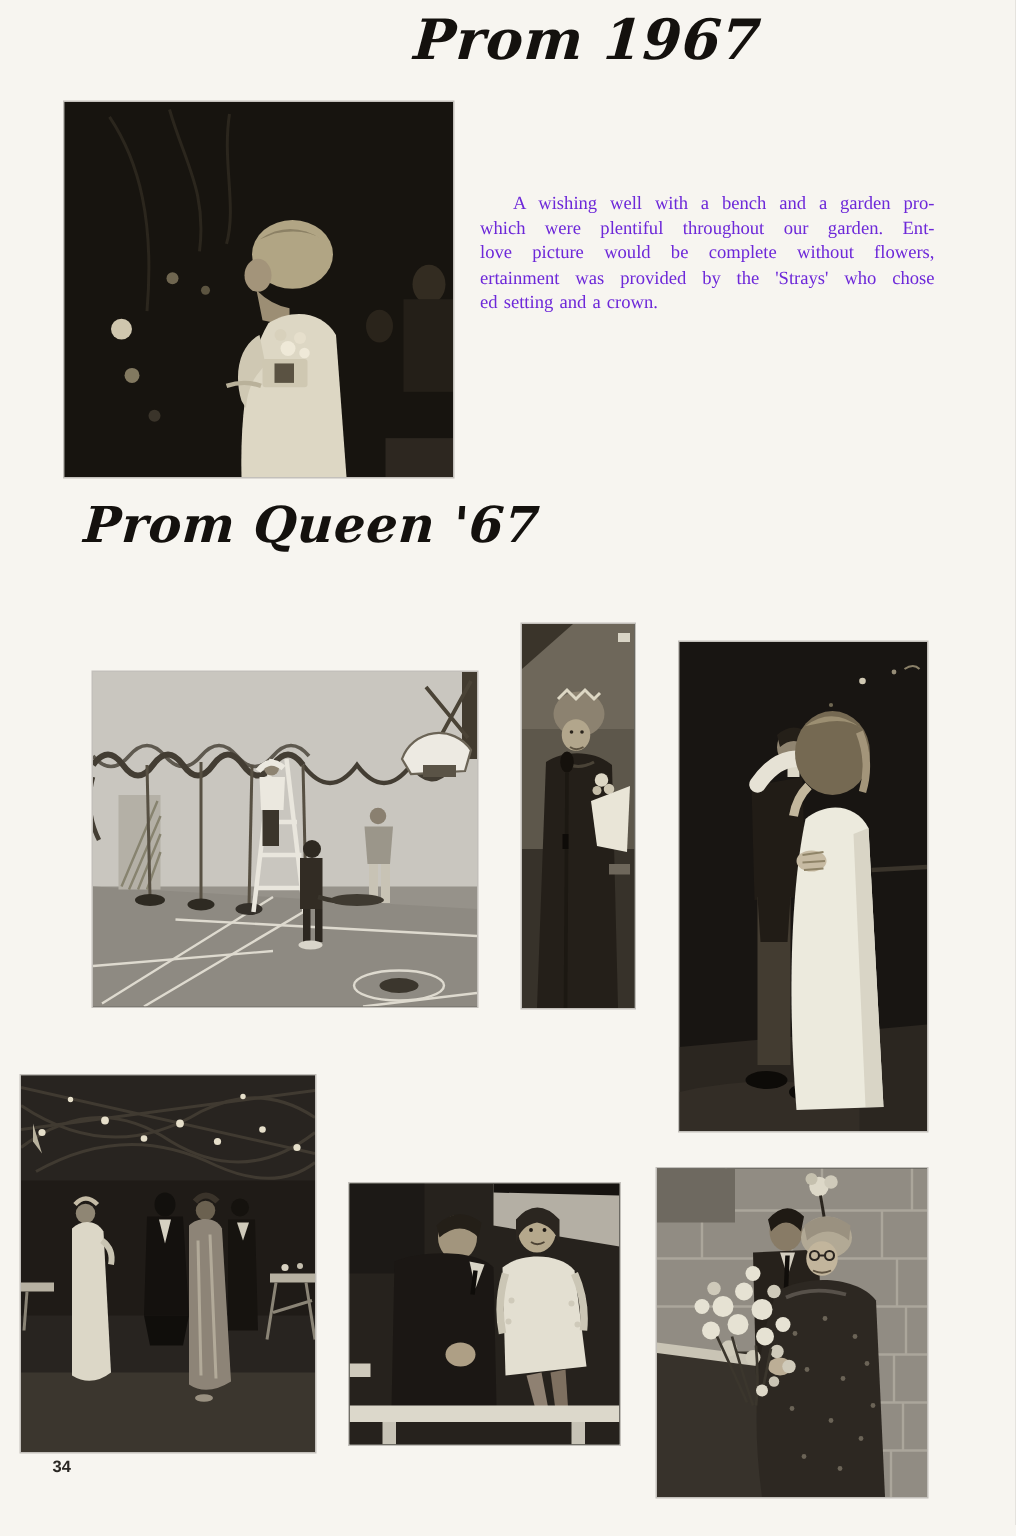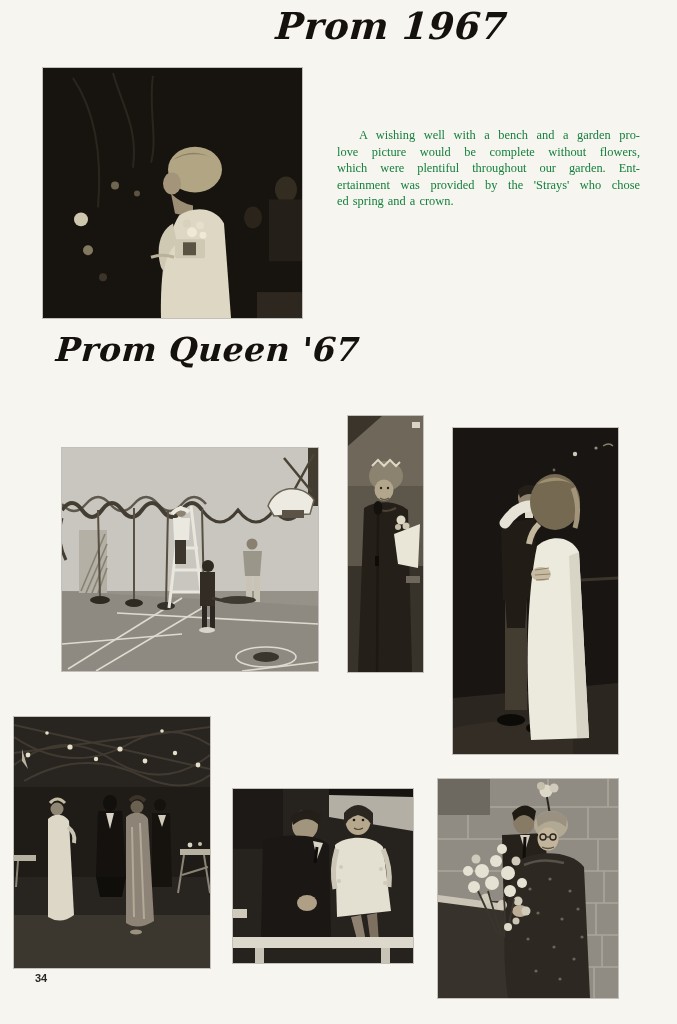--- a/index.html
+++ b/index.html
@@ -9,22 +9,22 @@
     font-family:"Liberation Serif",serif;color:#1f1c19;
   }
   .script{
     font-family:"DejaVu Serif",serif;font-style:italic;font-weight:bold;
     color:#14110e;white-space:nowrap;letter-spacing:.5px;
     transform:skewX(-4deg);
   }
   .title{position:absolute;left:276px;top:4px;font-size:37px;}
   .subtitle{position:absolute;left:56px;top:330px;font-size:33px;}
   .bodytext{
-    position:absolute;left:337px;top:127px;width:303px;
-    font-size:12.4px;line-height:16.6px;color:#15803d;
+    position:absolute;left:320px;top:127px;width:303px;
+    font-size:12.4px;line-height:16.6px;color:#6d28d9;
   }
   .pline{text-align:justify;text-align-last:justify;word-spacing:1px;}
   .pline.first{text-indent:22px;}
   .pline.last{text-align-last:left;}
   .photo{position:absolute;overflow:hidden;background:#17140f;box-shadow:0 0 0 1px rgba(40,35,28,.25);}
   .photo svg{display:block;width:100%;height:100%;}
   .p1{left:43px;top:68px;width:259px;height:250px;}
   .p2{left:62px;top:448px;width:256px;height:223px;}
   .p3{left:348px;top:416px;width:75px;height:256px;}
   .p4{left:453px;top:428px;width:165px;height:326px;}
@@ -72,24 +72,24 @@
         <ellipse cx="243" cy="122" rx="11" ry="13" fill="#332c21"></ellipse>
         <rect x="226" y="132" width="33" height="62" fill="#241f18"></rect>
         <ellipse cx="210" cy="150" rx="9" ry="11" fill="#2a241b"></ellipse>
         <rect x="214" y="225" width="45" height="26" fill="#2d2720"></rect>
       </g>
     </svg>
   </div>
 
   <div class="bodytext">
     <div class="pline first">A wishing well with a bench and a garden pro-</div>
+    <div class="pline">which were plentiful throughout our garden. Ent-</div>
     <div class="pline">love picture would be complete without flowers,</div>
-    <div class="pline">which were plentiful throughout our garden. Ent-</div>
     <div class="pline">ertainment was provided by the 'Strays' who chose</div>
-    <div class="pline last">ed spring and a crown.</div>
+    <div class="pline last">ed setting and a crown.</div>
   </div>
 
   <div class="script subtitle">Prom Queen '67</div>
 
   <div class="photo p2" role="img" aria-label="Students on ladders decorating the gymnasium with streamer arches, basketball hoop at right">
     <svg viewBox="0 0 256 223" preserveAspectRatio="none">
       <rect width="256" height="223" fill="#c9c6bf"></rect>
       <rect y="143" width="256" height="80" fill="#96928a"></rect>
       <path d="M0,143 L256,158 L256,223 L0,223 Z" fill="#8e8a82"></path>
       <g stroke="#dedacf" stroke-width="1.6" fill="none">

